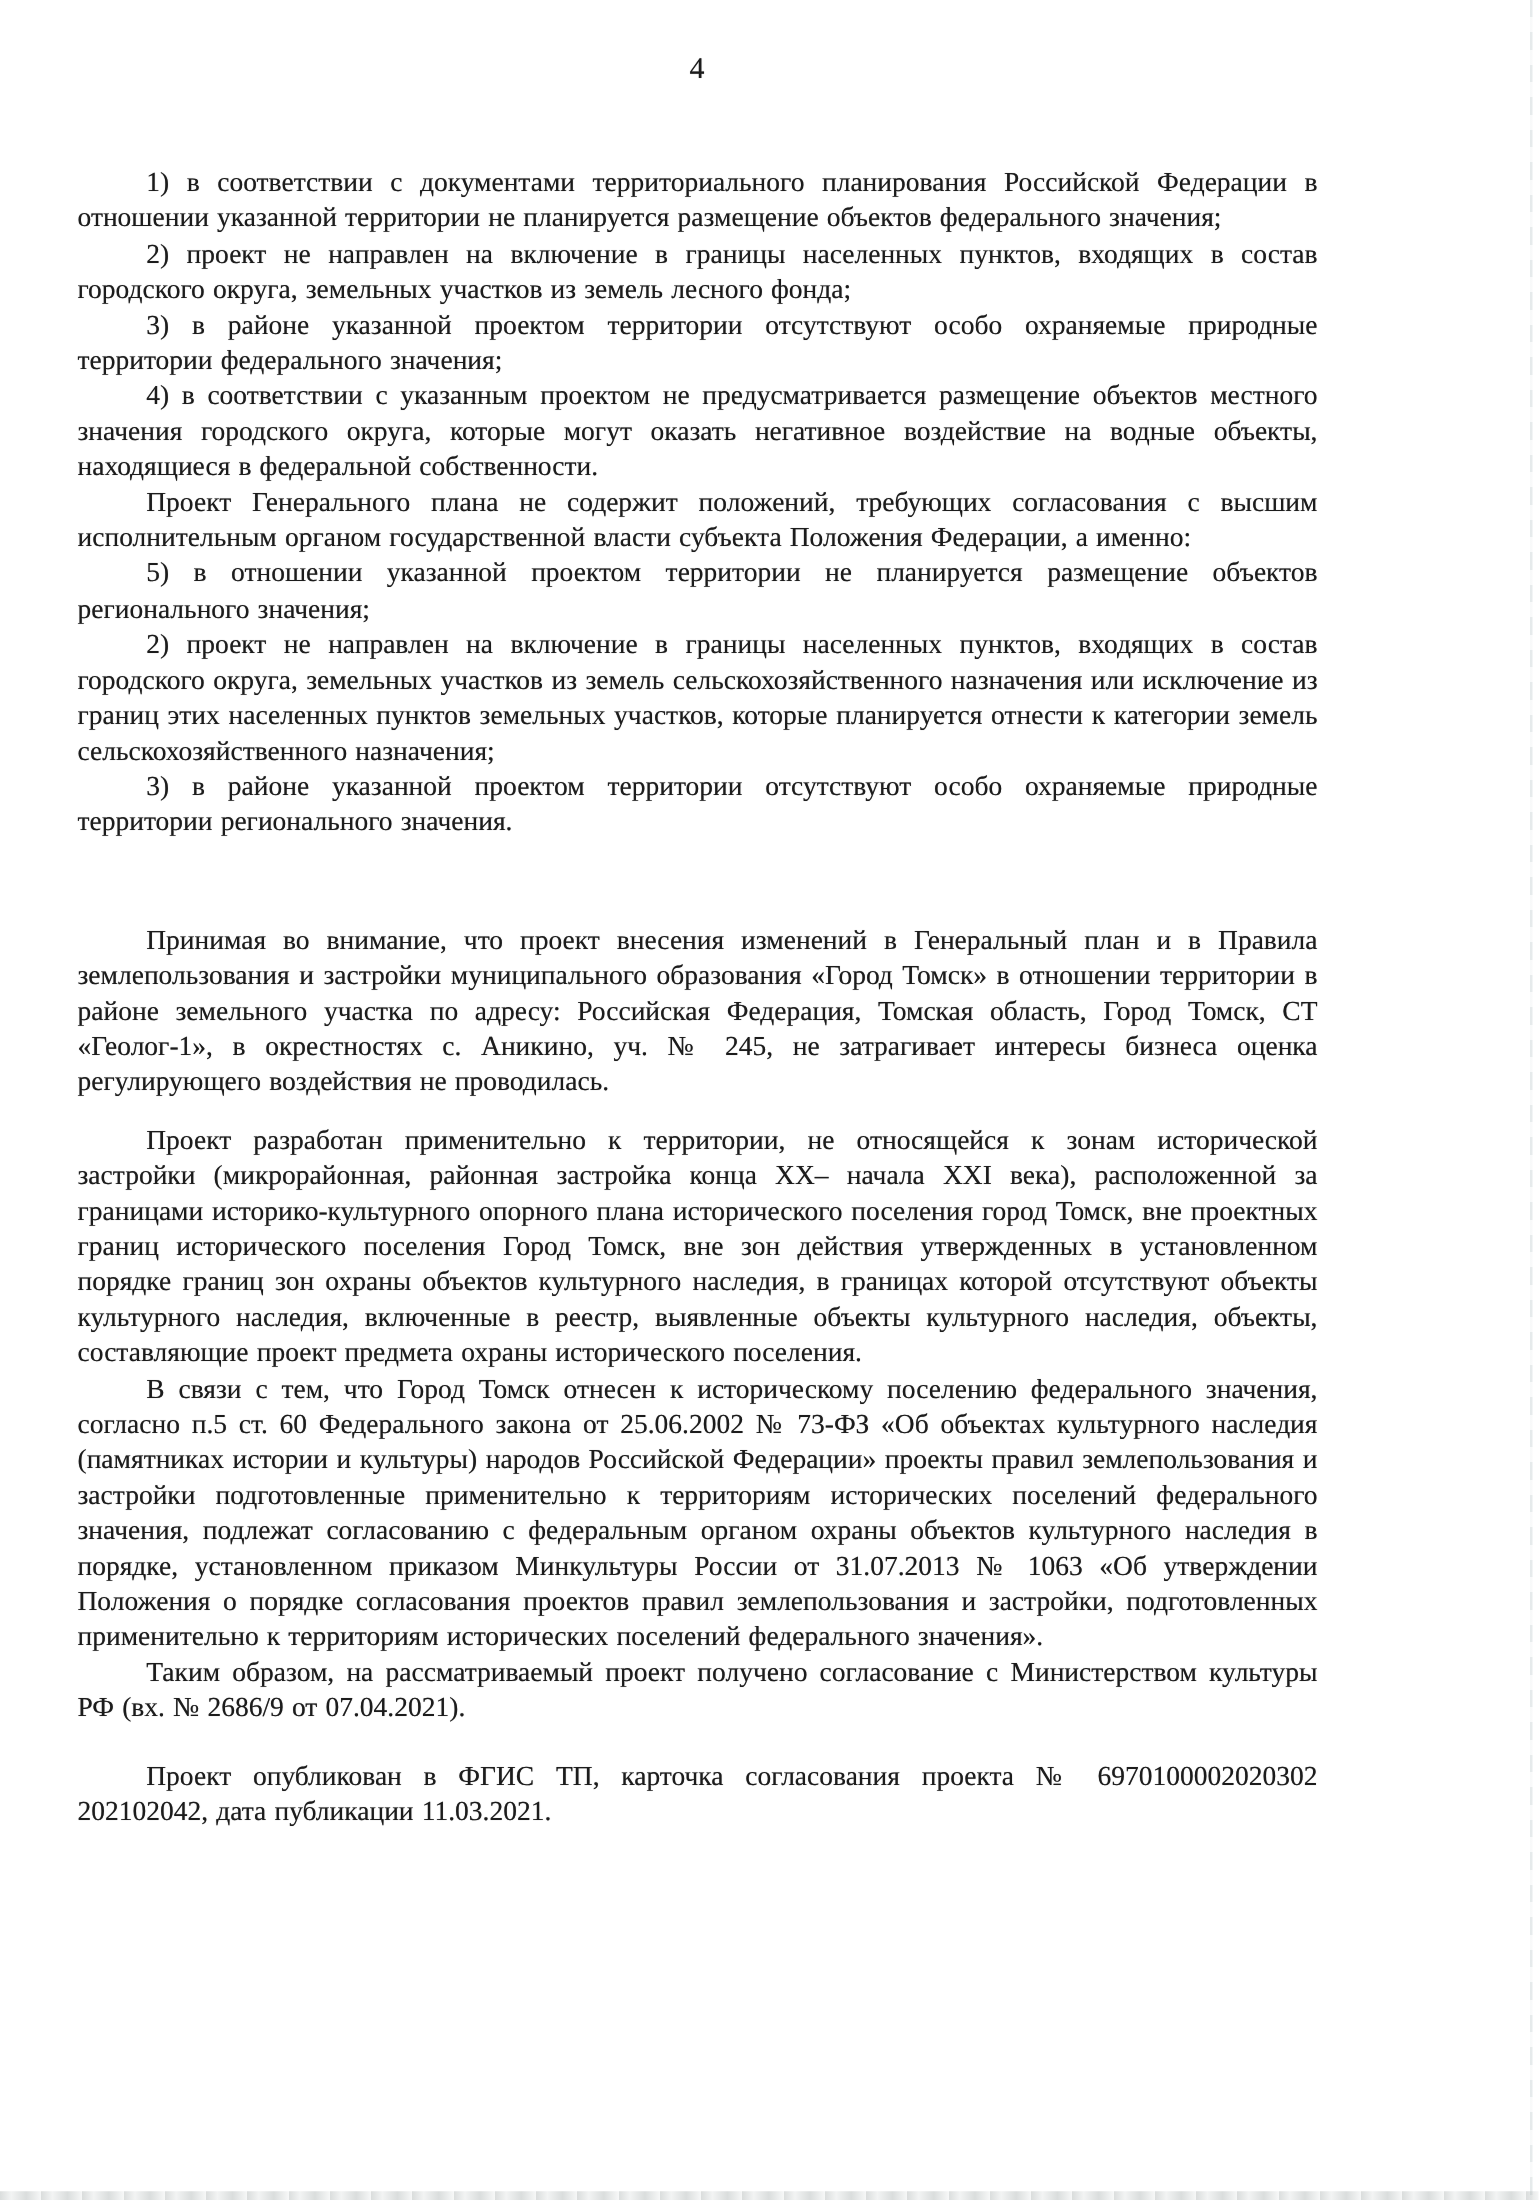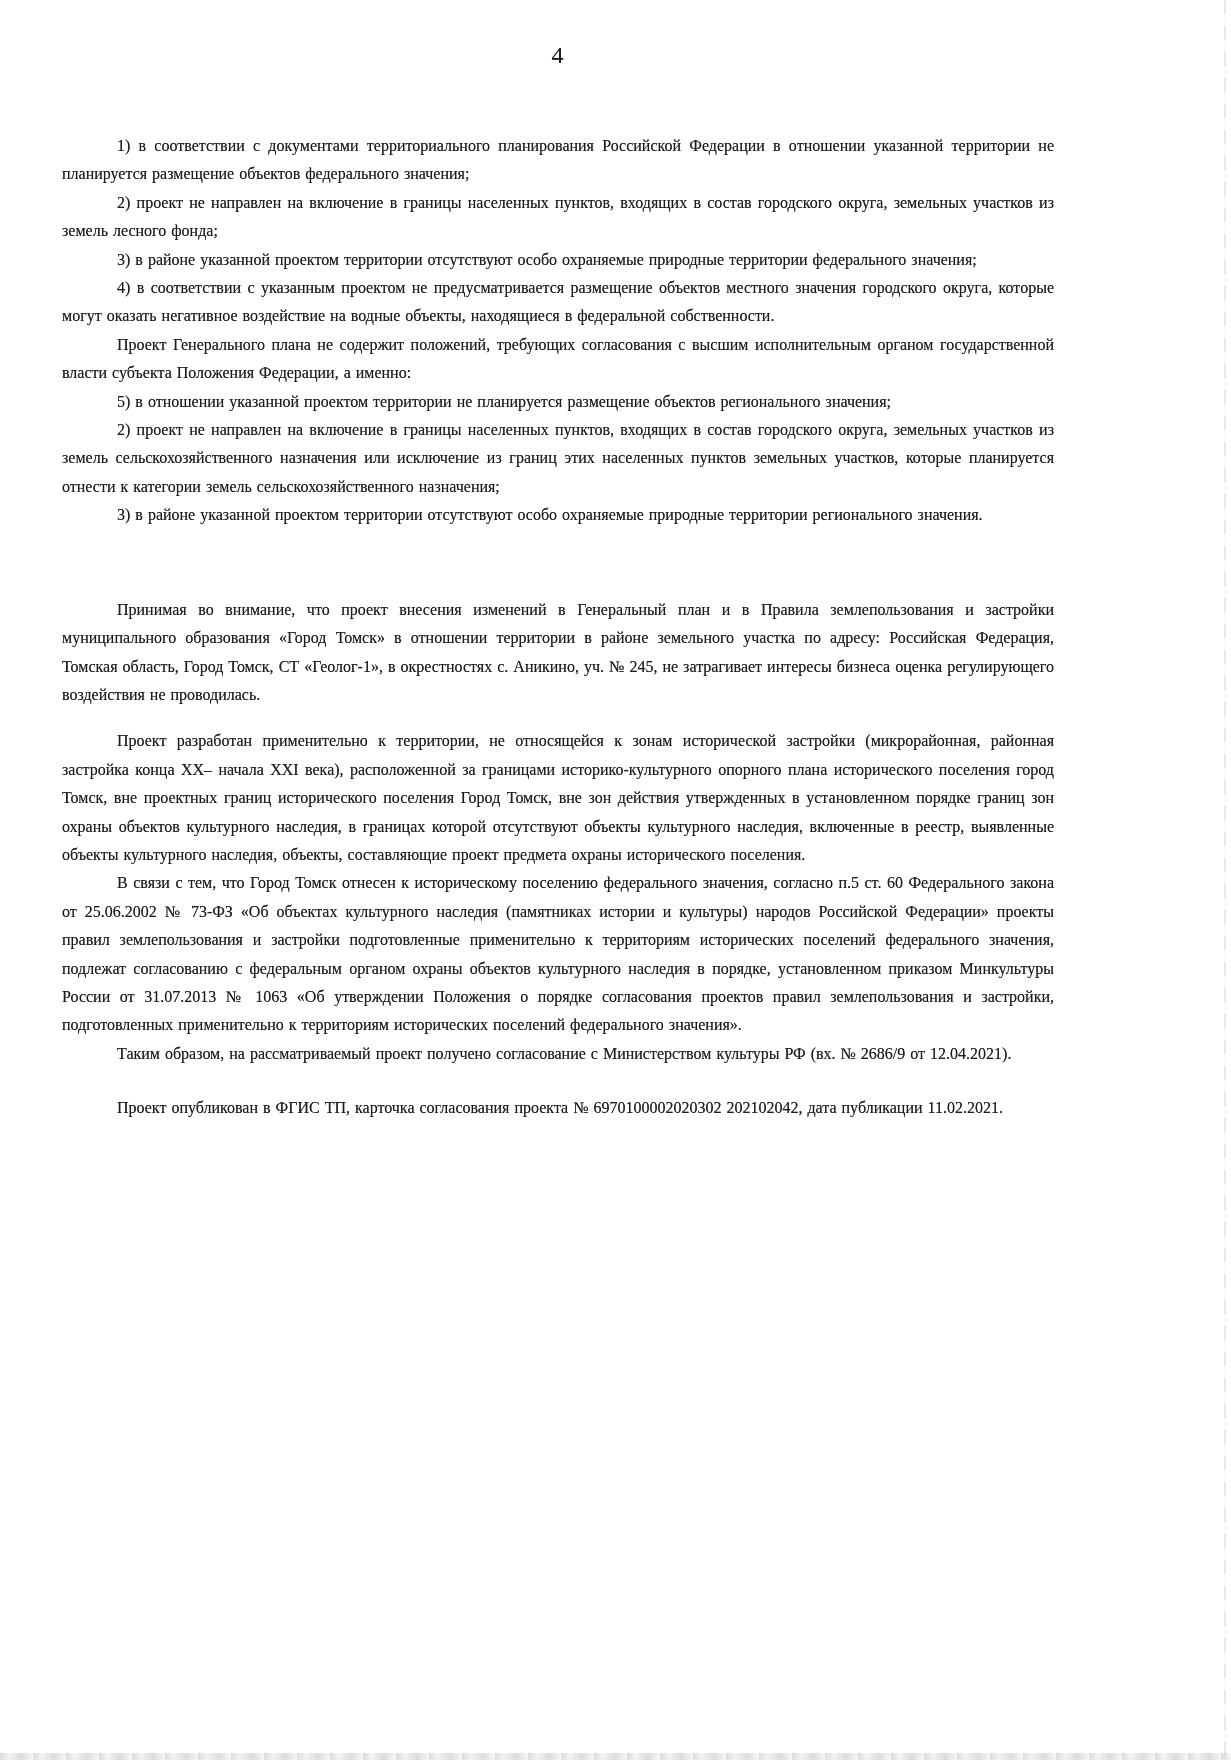--- a/index.html
+++ b/index.html
@@ -27,21 +27,21 @@
     text-shadow: 0 0 0.6px rgba(0,0,0,0.55);
   }
   .body-text {
     position: absolute;
     top: 132px;
     left: 62px;
     width: 992px;
   }
   .para {
     margin: 0;
-    font-size: 16px;
+    font-size: 22px;
     line-height: 28.4px;
     text-align: justify;
     text-justify: inter-word;
     text-indent: 55px;
     text-shadow: 0 0 0.6px rgba(0,0,0,0.55);
     word-spacing: 1px;
   }
   .gap-lg { margin-top: 66px; }
   .gap-md { margin-top: 18px; }
   .gap-sm { margin-top: 26px; }
@@ -86,20 +86,20 @@
     <p class="para">2) проект не направлен на включение в границы населенных пунктов, входящих в состав городского округа, земельных участков из земель лесного фонда;</p>
     <p class="para">3) в районе указанной проектом территории отсутствуют особо охраняемые природные территории федерального значения;</p>
     <p class="para">4) в соответствии с указанным проектом не предусматривается размещение объектов местного значения городского округа, которые могут оказать негативное воздействие на водные объекты, находящиеся в федеральной собственности.</p>
     <p class="para">Проект Генерального плана не содержит положений, требующих согласования с высшим исполнительным органом государственной власти субъекта Положения Федерации, а именно:</p>
     <p class="para">5) в отношении указанной проектом территории не планируется размещение объектов регионального значения;</p>
     <p class="para">2) проект не направлен на включение в границы населенных пунктов, входящих в состав городского округа, земельных участков из земель сельскохозяйственного назначения или исключение из границ этих населенных пунктов земельных участков, которые планируется отнести к категории земель сельскохозяйственного назначения;</p>
     <p class="para">3) в районе указанной проектом территории отсутствуют особо охраняемые природные территории регионального значения.</p>
     <p class="para gap-lg">Принимая во внимание, что проект внесения изменений в Генеральный план и в Правила землепользования и застройки муниципального образования «Город Томск» в отношении территории в районе земельного участка по адресу: Российская Федерация, Томская область, Город Томск, СТ «Геолог-1», в окрестностях с. Аникино, уч. № 245, не затрагивает интересы бизнеса оценка регулирующего воздействия не проводилась.</p>
     <p class="para gap-md">Проект разработан применительно к территории, не относящейся к зонам исторической застройки (микрорайонная, районная застройка конца XX– начала XXI века), расположенной за границами историко-культурного опорного плана исторического поселения город Томск, вне проектных границ исторического поселения Город Томск, вне зон действия утвержденных в установленном порядке границ зон охраны объектов культурного наследия, в границах которой отсутствуют объекты культурного наследия, включенные в реестр, выявленные объекты культурного наследия, объекты, составляющие проект предмета охраны исторического поселения.</p>
     <p class="para">В связи с тем, что Город Томск отнесен к историческому поселению федерального значения, согласно п.5 ст. 60 Федерального закона от 25.06.2002 № 73-ФЗ «Об объектах культурного наследия (памятниках истории и культуры) народов Российской Федерации» проекты правил землепользования и застройки подготовленные применительно к территориям исторических поселений федерального значения, подлежат согласованию с федеральным органом охраны объектов культурного наследия в порядке, установленном приказом Минкультуры России от 31.07.2013 № 1063 «Об утверждении Положения о порядке согласования проектов правил землепользования и застройки, подготовленных применительно к территориям исторических поселений федерального значения».</p>
-    <p class="para">Таким образом, на рассматриваемый проект получено согласование с Министерством культуры РФ (вх. № 2686/9 от 12.04.2021).</p>
-    <p class="para gap-sm">Проект опубликован в ФГИС ТП, карточка согласования проекта № 6970100002020302 202102042, дата публикации 11.02.2021.</p>
+    <p class="para">Таким образом, на рассматриваемый проект получено согласование с Министерством культуры РФ (вх. № 2686/9 от 07.04.2021).</p>
+    <p class="para gap-sm">Проект опубликован в ФГИС ТП, карточка согласования проекта № 6970100002020302 202102042, дата публикации 11.03.2021.</p>
   </div>
 
   <div class="scan-right"></div>
   <div class="scan-bottom"></div>
 
 </div>
 
 </body></html>

